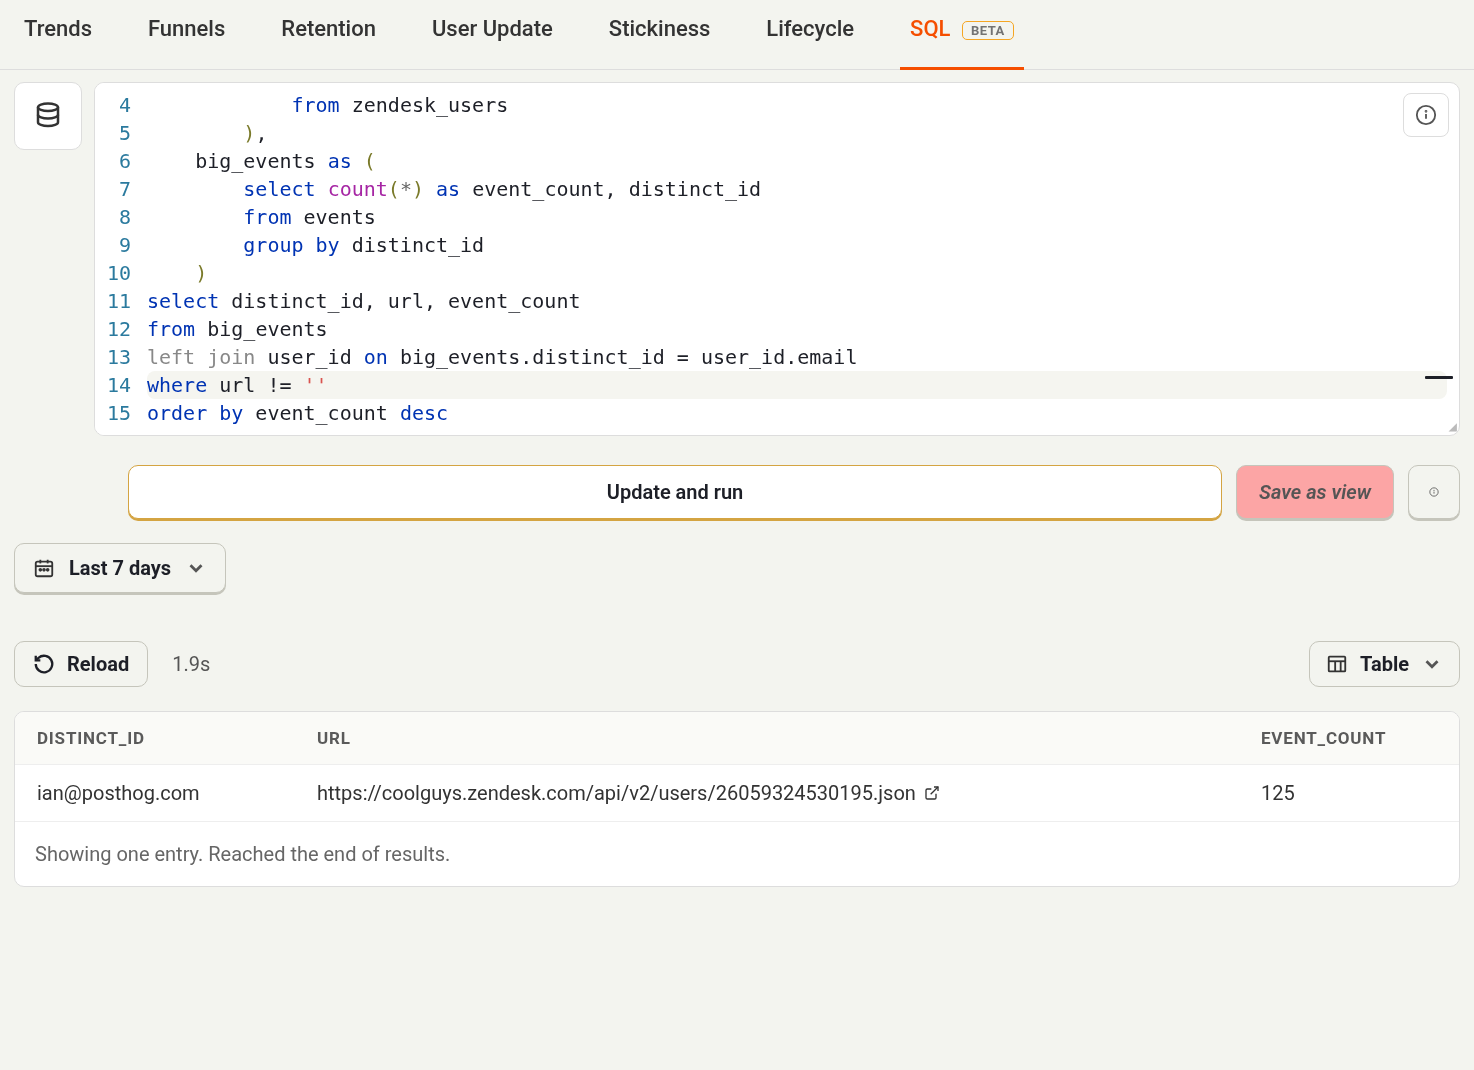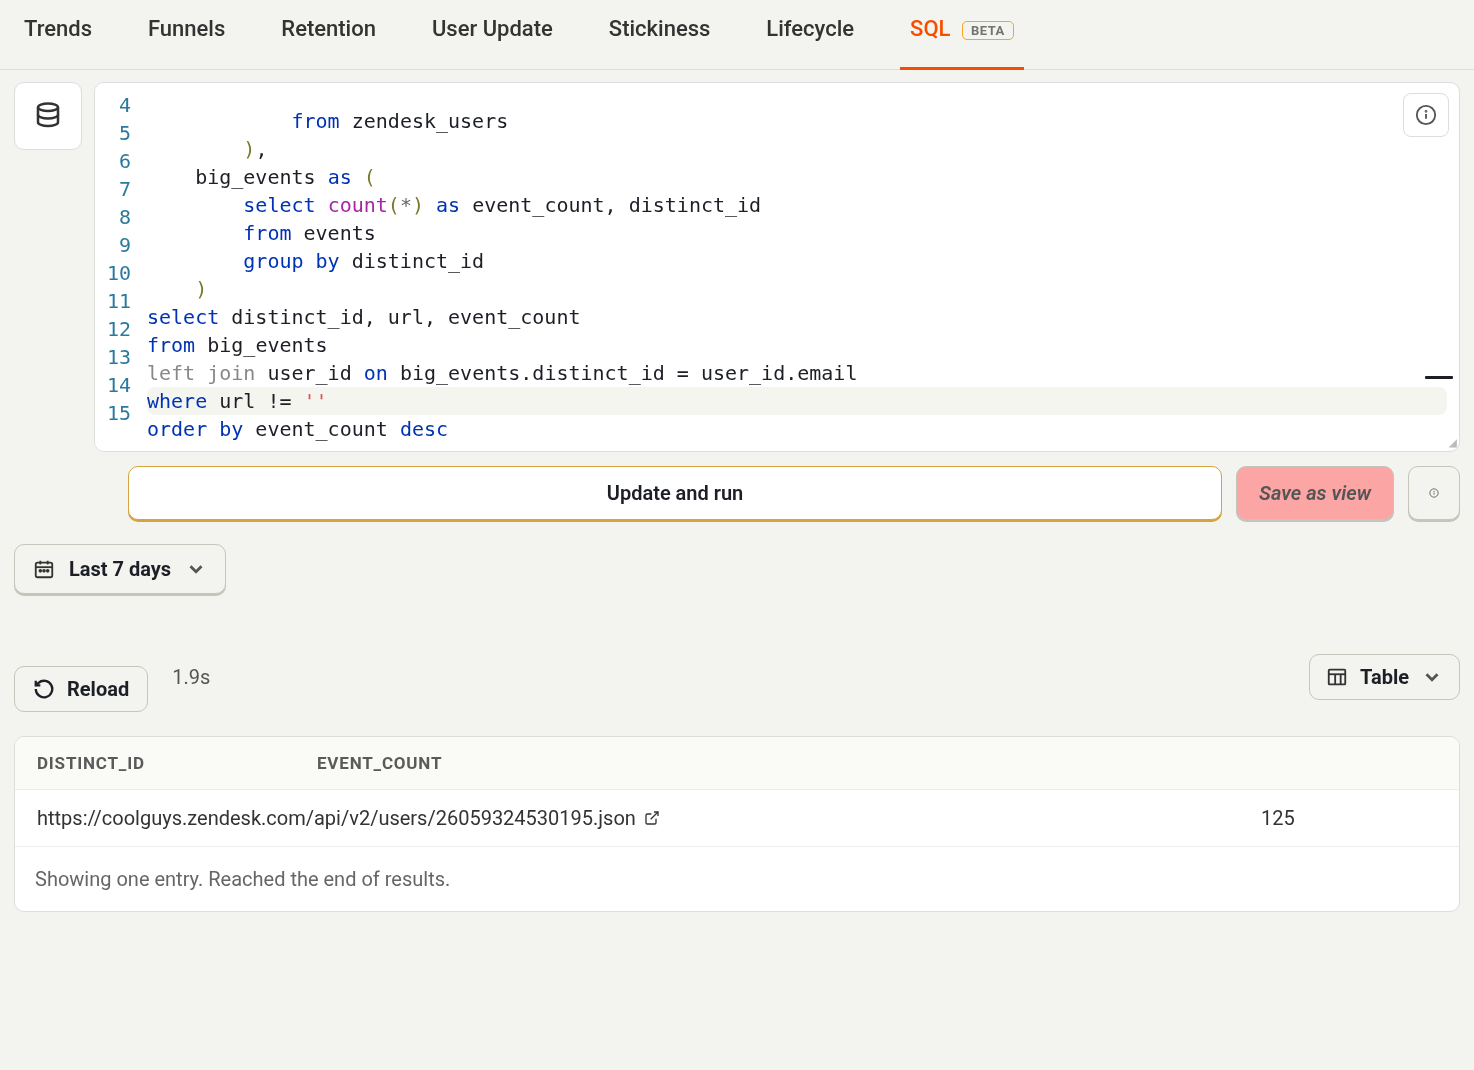--- a/index.html
+++ b/index.html
@@ -90,21 +90,21 @@
       background: #fff;
       padding: 8px 16px 8px 8px;
       text-align: right;
       color: #2b7a9e;
       user-select: none;
       border-right: none;
     }
     .gutter div { min-width: 28px; }
     .code-body {
       flex: 1;
-      padding: 24px 12px 8px 0;
+      padding: 8px 12px 8px 0;
       white-space: pre;
       overflow: auto;
     }
     .code-line { height: 28px; }
     .code-line.hl { background: #f5f5f0; border-radius: 8px; }
     .kw { color: #0033b3; }
     .fn { color: #a626a4; }
     .paren { color: #7a7a2a; }
     .op { color: #666; }
     .str { color: #d9534f; }
@@ -156,20 +156,21 @@
       padding: 14px 20px;
       font-weight: 600;
       font-size: 20px;
       cursor: pointer;
       display: flex;
       align-items: center;
       justify-content: center;
       border: 1.5px solid #d4a442;
       background: #fff;
       position: relative;
+      margin-top: 15px;
     }
     .btn-primary {
       flex: 1;
       color: #1d1f27;
       box-shadow: 0 2px 0 #d4a442;
     }
     .btn-secondary {
       color: #555;
       background: #fca5a5;
       border-color: #c5c5bb;
@@ -215,21 +216,20 @@
       display: inline-flex;
       align-items: center;
       gap: 12px;
       background: #f3f4ef;
       border: 1px solid #c5c5bb;
       border-radius: 10px;
       padding: 10px 18px;
       font-weight: 700;
       font-size: 20px;
       cursor: pointer;
-      margin-top: 24px;
     }
     .reload-btn svg { width: 22px; height: 22px; }
     .timing { font-size: 20px; color: #555; }
     .view-btn {
       display: inline-flex;
       align-items: center;
       gap: 12px;
       background: #f3f4ef;
       border: 1px solid #c5c5bb;
       border-radius: 10px;
@@ -383,23 +383,25 @@
     <span>Table</span>
     <svg class="chevron" viewBox="0 0 24 24" fill="none" stroke="#555" stroke-width="3">
         <polyline points="6 9 12 15 18 9"></polyline>
       </svg>
   </div>
 </div>
 
 <div class="result-table">
   <div class="table-head">
     <div class="th col-id">DISTINCT_ID</div>
+    <div class="th col-url">URL</div>
     <div class="th col-count">EVENT_COUNT</div>
   </div>
   <div class="table-row">
+    <div class="td col-id">ian@posthog.com</div>
     <div class="td col-url url-cell">
       <span>https://coolguys.zendesk.com/api/v2/users/26059324530195.json</span>
       <svg class="ext-icon" viewBox="0 0 24 24" fill="none" stroke="#333" stroke-width="2">
         <path d="M18 13v6a2 2 0 0 1-2 2H5a2 2 0 0 1-2-2V8a2 2 0 0 1 2-2h6"></path>
           <polyline points="15 3 21 3 21 9"></polyline>
           <line x1="10" y1="14" x2="21" y2="3"></line>
       </svg>
     </div>
     <div class="td col-count">125</div>
   </div>

